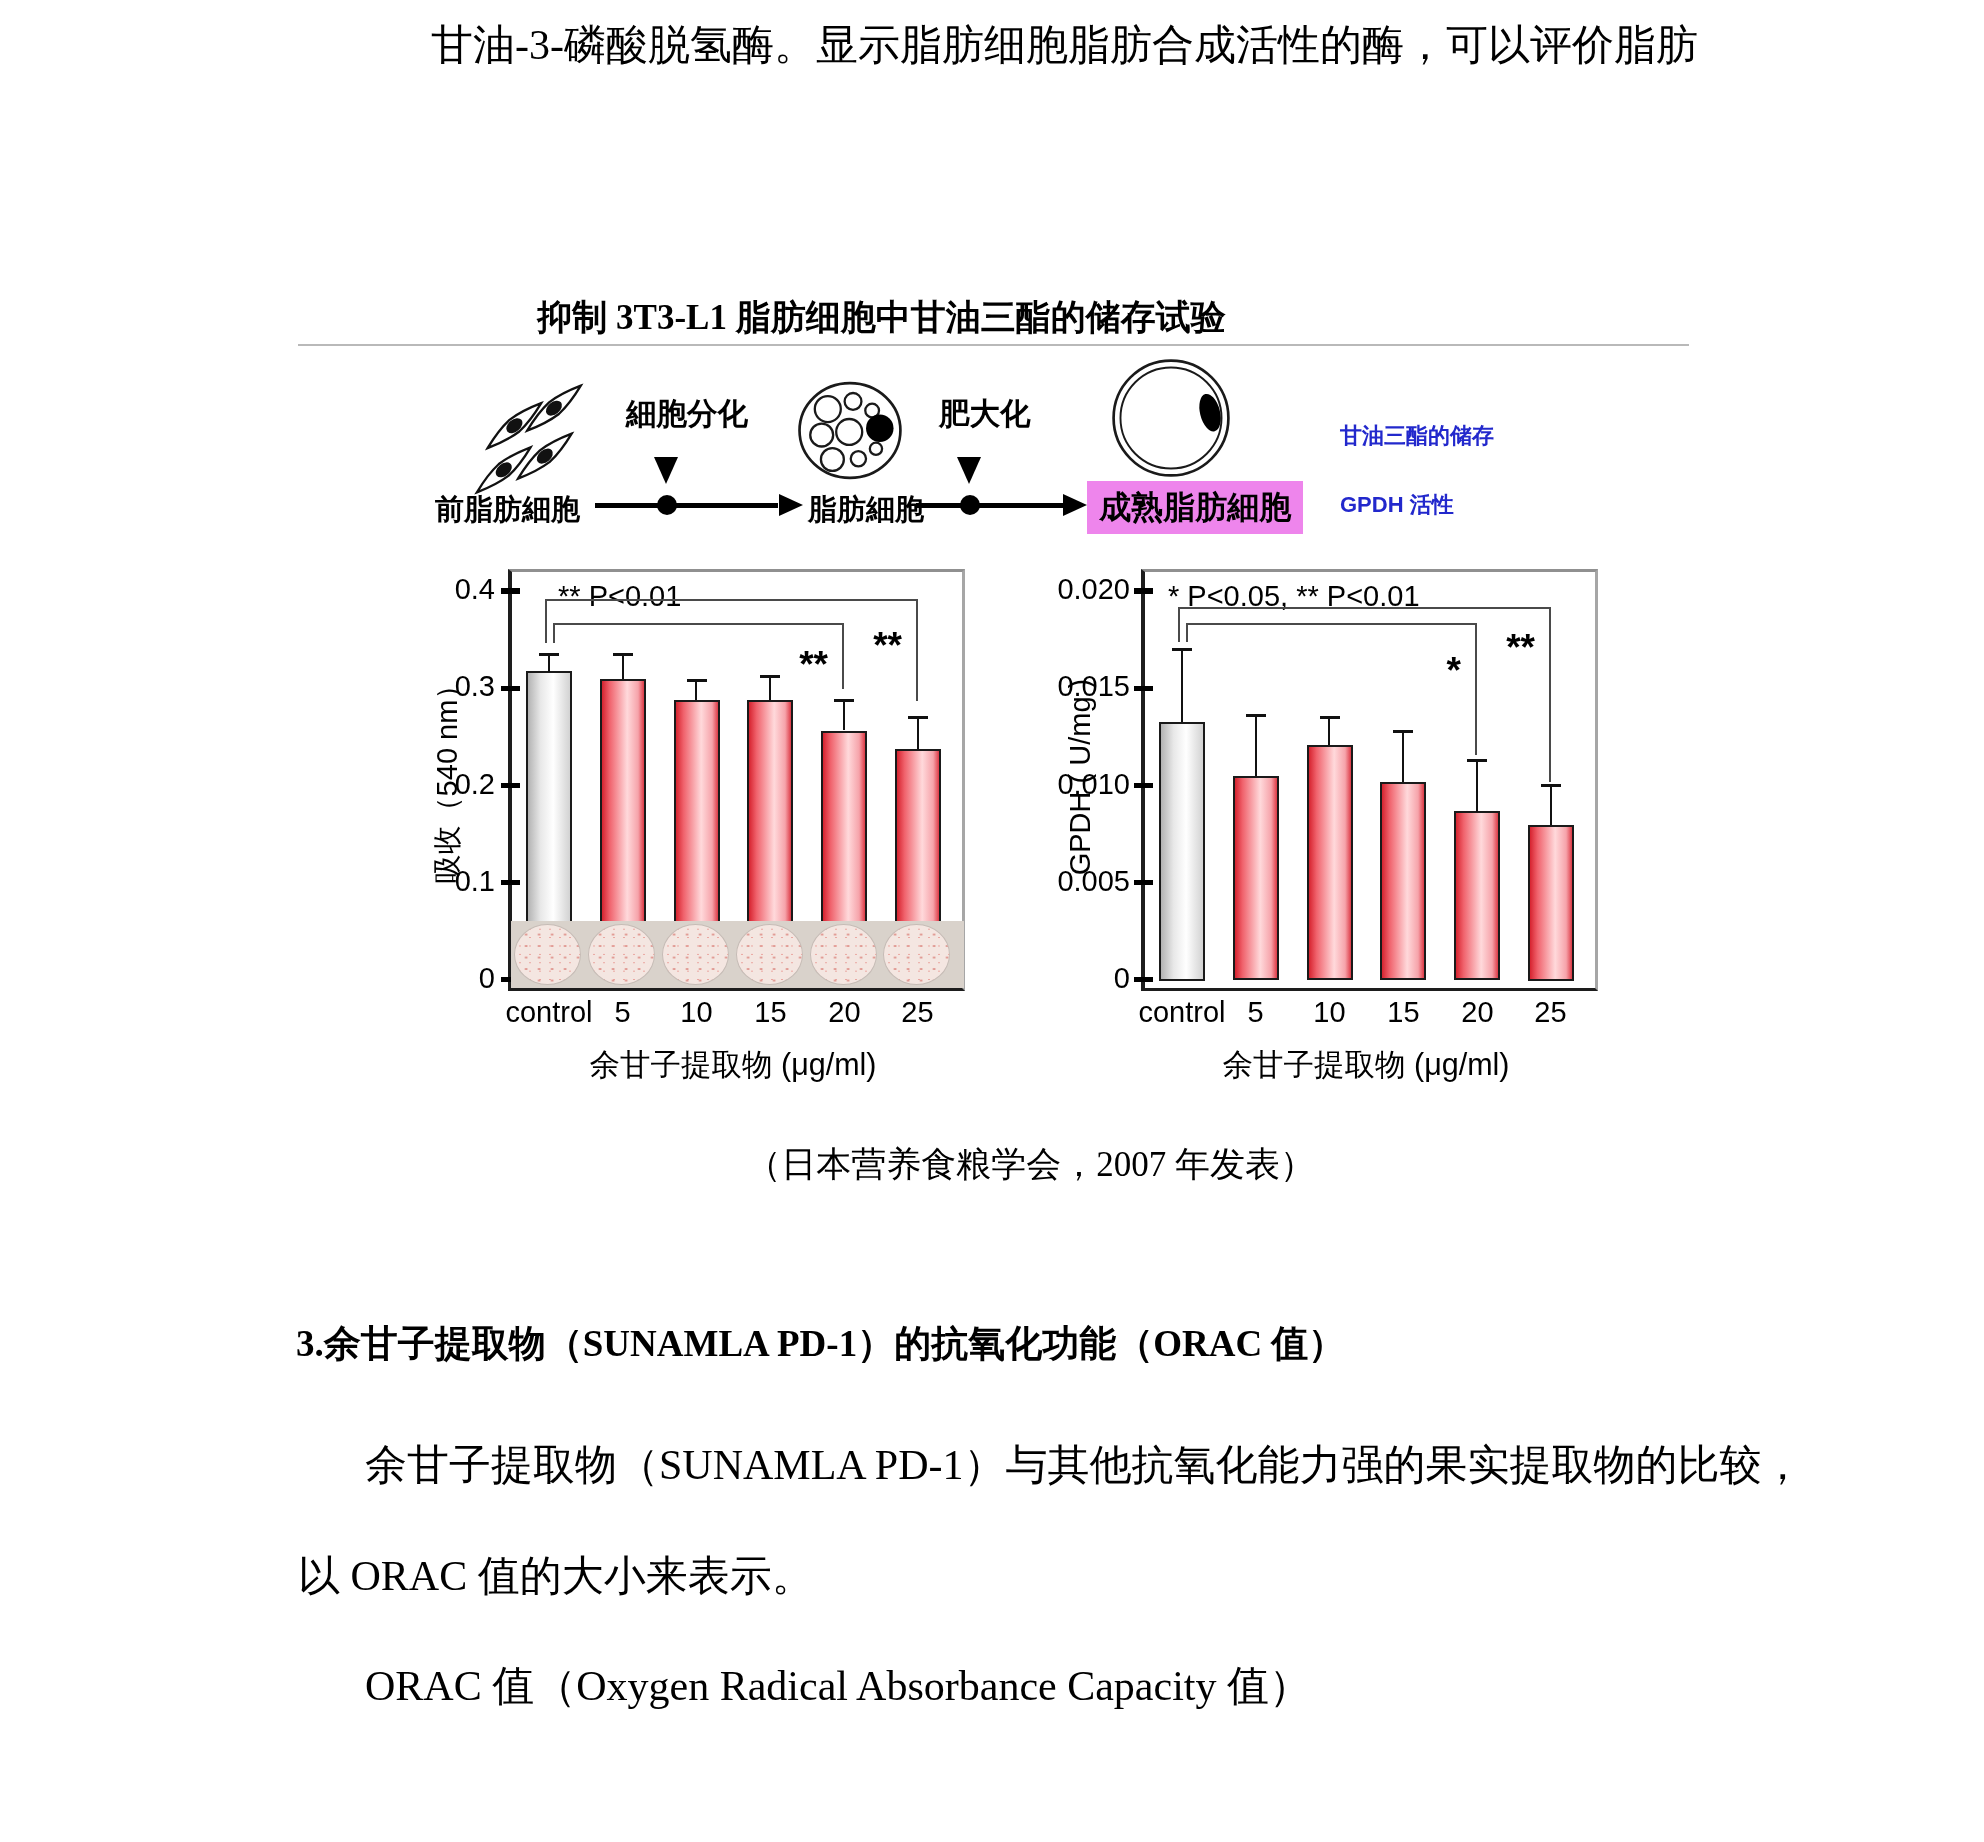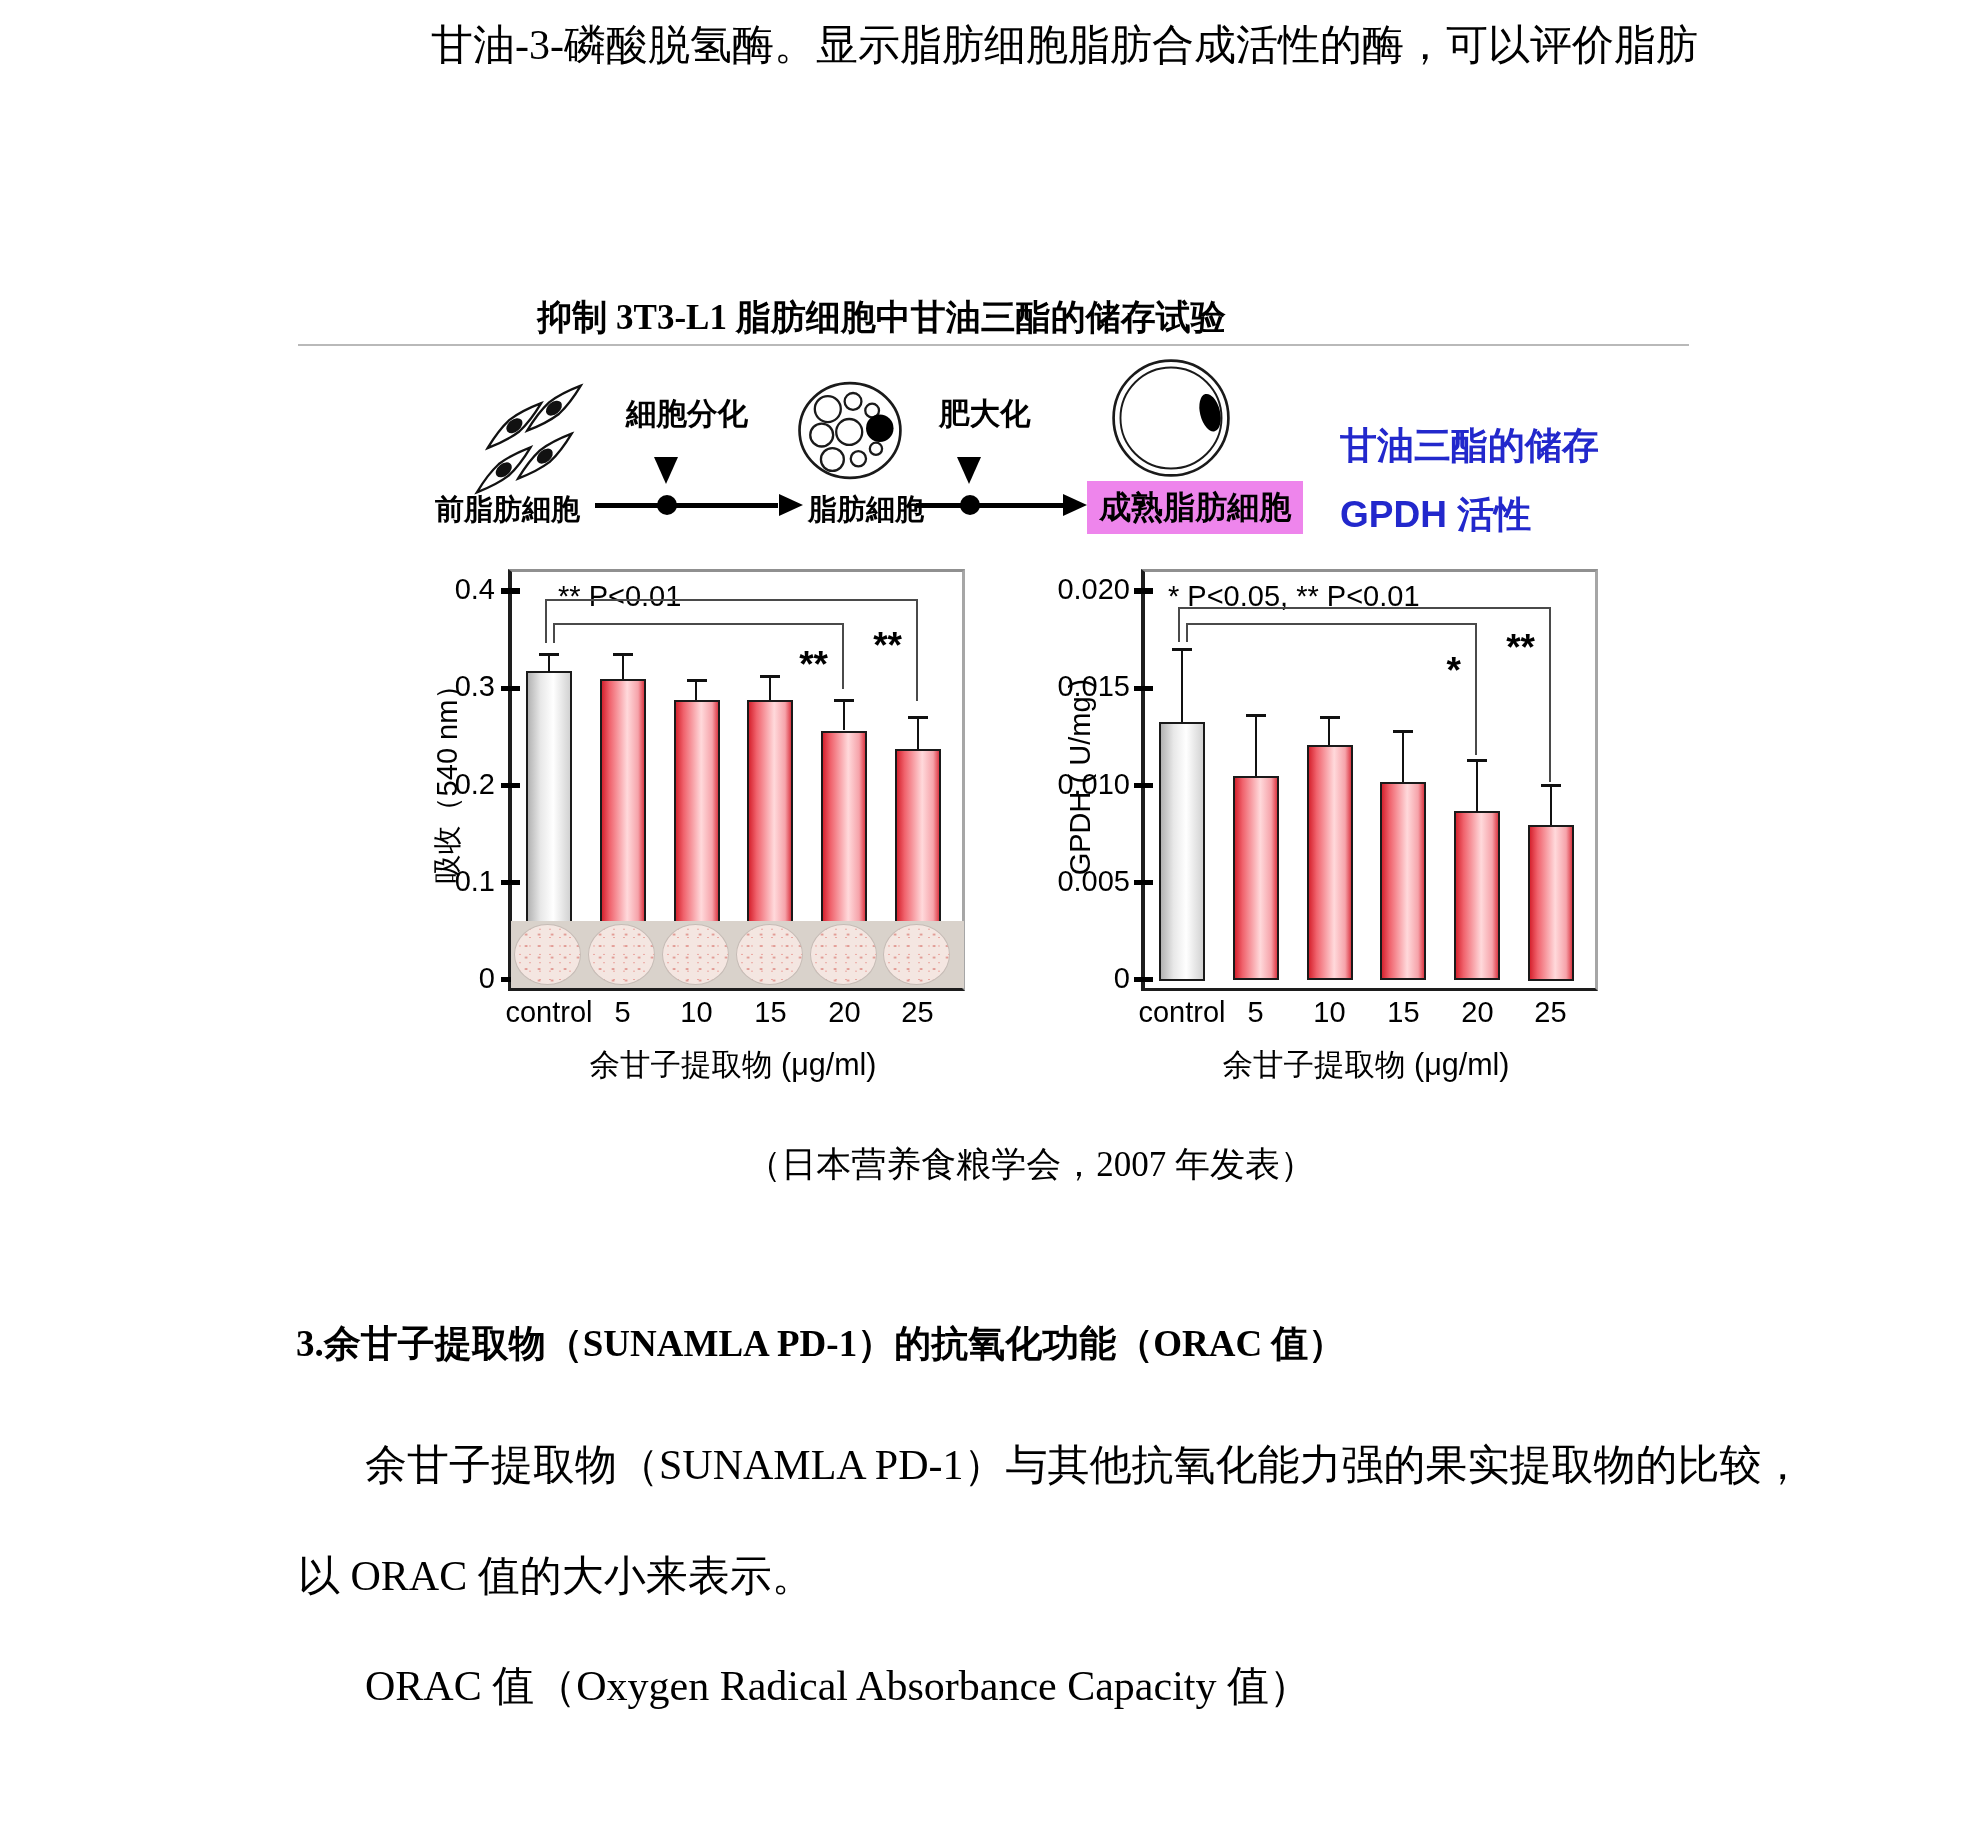--- a/index.html
+++ b/index.html
@@ -16,21 +16,21 @@
   .dg-label{position:absolute;font-family:"Liberation Sans","DejaVu Sans",sans-serif;
             font-weight:bold;white-space:nowrap;}
   .flow-line{position:absolute;height:5.3px;background:#000;}
   .arrow-head{position:absolute;width:0;height:0;border-top:11.5px solid transparent;
               border-bottom:11.5px solid transparent;border-left:24.4px solid #000;}
   .marker-tri{position:absolute;width:0;height:0;border-left:12.2px solid transparent;
               border-right:12.2px solid transparent;border-top:27.5px solid #000;}
   .marker-dot{position:absolute;width:20px;height:20px;border-radius:50%;background:#000;}
   .pink-box{position:absolute;left:1087px;top:481px;padding:4.6px 12.2px;font-size:32px;
             font-weight:bold;font-family:"Liberation Sans","DejaVu Sans",sans-serif;white-space:nowrap;}
-  .blue-note{position:absolute;left:1340px;font-size:37px;font-weight:bold;
+  .blue-note{position:absolute;left:1340px;font-size:22px;font-weight:bold;
              font-family:"Liberation Sans","DejaVu Sans",sans-serif;white-space:nowrap;}
   
   .chart{position:absolute;font-family:"Liberation Sans","DejaVu Sans",sans-serif;}
   .plot-area{position:absolute;left:0;top:0;width:100%;height:100%;background:#fff;
              border-top:3.8px solid #909090;border-right:3.1px solid #a6a6a6;
              border-left:4.6px solid #1d1d1d;border-bottom:3.8px solid #1d1d1d;}
   .bar{position:absolute;border:2.3px solid #1a1a1a;box-sizing:border-box;z-index:1;}
   .err-line{position:absolute;width:2.3px;background:#111;z-index:2;}
   .err-cap{position:absolute;width:20px;height:3.1px;background:#111;z-index:2;}
   .tick-nub{position:absolute;left:-10.7px;width:18.3px;height:5.3px;background:#000;z-index:3;}

